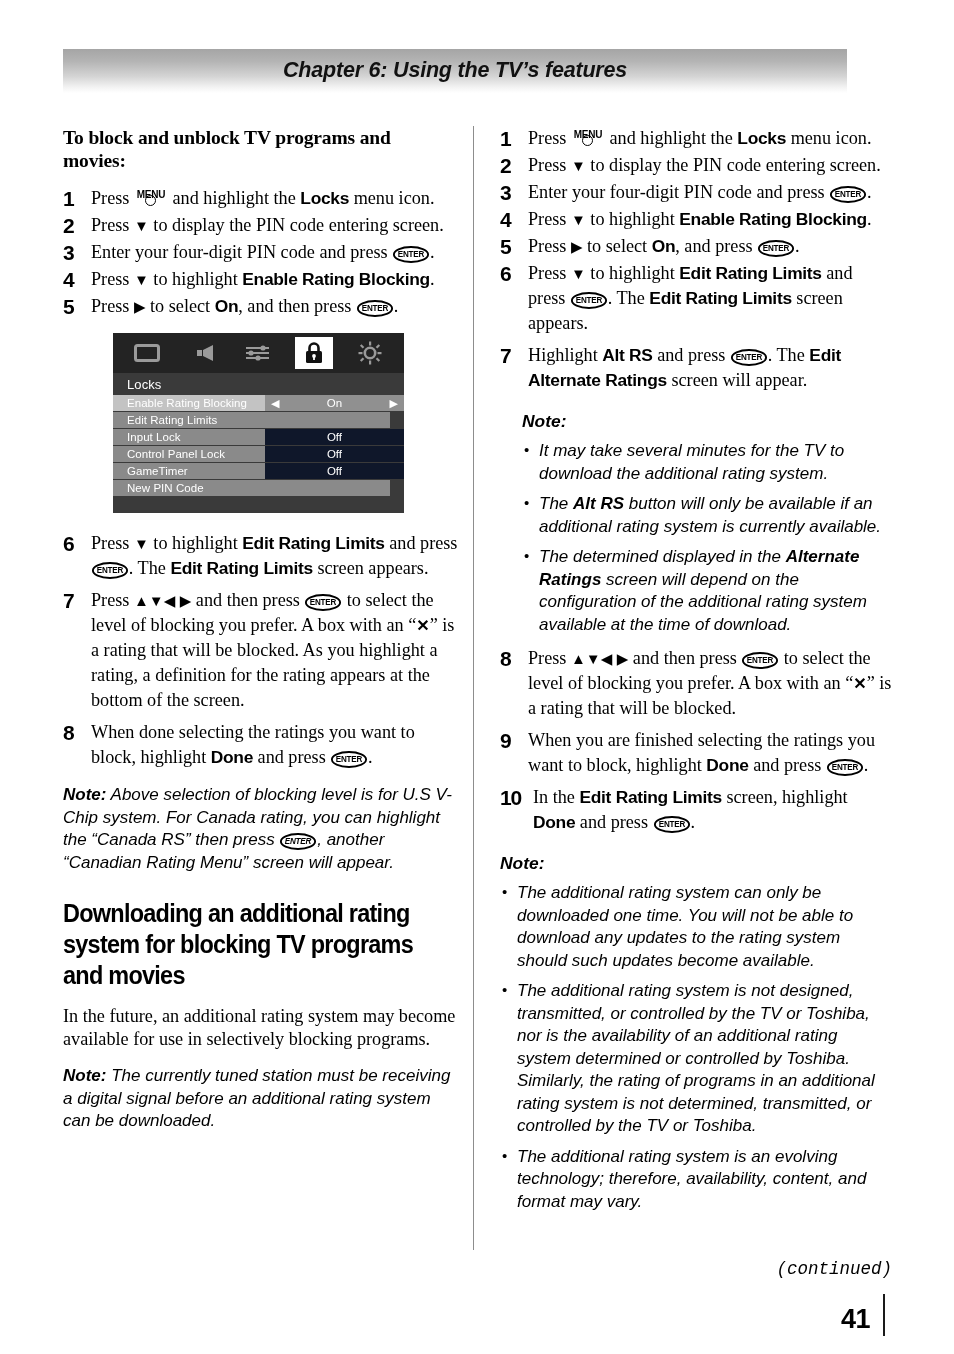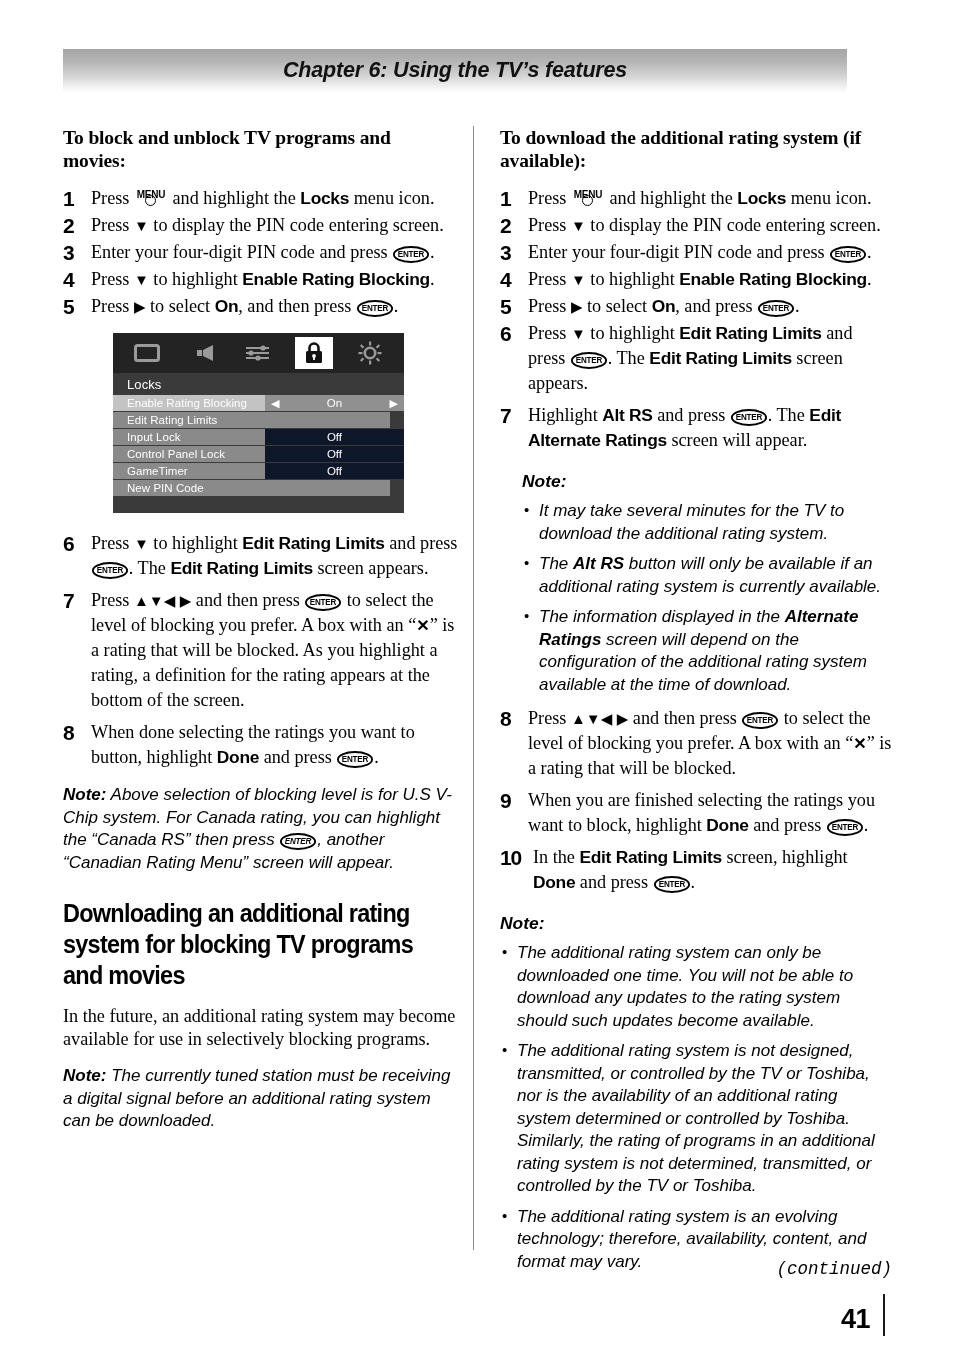--- a/index.html
+++ b/index.html
@@ -473,21 +473,21 @@
     <span>Press</span>
     <span class="arrow">▲</span><span class="arrow">▼</span><span class="arrow">◀</span>
     <span class="arrow">▶</span>
     <span>and then press</span>
     <span class="enter-key">ENTER</span>
     <span>to select the level of blocking you prefer. A box with an “</span><span class="xmark">✕</span><span>” is a rating that will be blocked. As you highlight a rating, a definition for the rating appears at the bottom of the screen.</span>
   </div>
 
   <div class="step">
     <span class="num">8</span>
-    <span>When done selecting the ratings you want to button, highlight</span>
+    <span>When done selecting the ratings you want to block, highlight</span>
     <span class="b">Done</span>
     <span>and press</span>
     <span class="enter-key">ENTER</span><span>.</span>
   </div>
 
   <div class="note">
     <span class="note-lead">Note:</span><span> Above selection of blocking level is for U.S V-Chip system. For Canada rating, you can highlight the “Canada RS” then press</span>
     <span class="enter-key">ENTER</span><span>, another “Canadian Rating Menu” screen will appear.</span>
   </div>
 
@@ -495,21 +495,20 @@
 
   <p class="body">In the future, an additional rating system may become available for use in selectively blocking programs.</p>
 
   <div class="note">
     <span class="note-lead">Note:</span><span> The currently tuned station must be receiving a digital signal before an additional rating system can be downloaded.</span>
   </div>
 </div>
 
 <div class="col col-right">
 
-  <h2 class="sub-head">To download the additional rating system (if available):</h2>
 
   <div class="step tight">
     <span class="num">1</span>
     <span>Press</span>
     <span class="menu-key">
       <span class="menu-word">MENU</span>
       <span class="menu-circle"></span>
     </span>
     <span>and highlight the</span>
     <span class="b">Locks</span>
@@ -565,21 +564,21 @@
     <span>and press</span>
     <span class="enter-key">ENTER</span><span>. The</span>
     <span class="b">Edit Alternate Ratings</span>
     <span>screen will appear.</span>
   </div>
 
   <div class="note-head indented">Note:</div>
   <ul class="note-list indented">
     <li><span>It may take several minutes for the TV to download the additional rating system.</span></li>
     <li><span>The </span><span class="ib">Alt RS</span><span> button will only be available if an additional rating system is currently available.</span></li>
-    <li><span>The information displayed in the </span><span class="ib">Alternate Ratings</span><span> screen will depend on the configuration of the additional rating system available at the time of download.</span></li>
+    <li><span>The determined displayed in the </span><span class="ib">Alternate Ratings</span><span> screen will depend on the configuration of the additional rating system available at the time of download.</span></li>
   </ul>
 
   <div class="step">
     <span class="num">8</span>
     <span>Press</span>
     <span class="arrow">▲</span><span class="arrow">▼</span><span class="arrow">◀</span>
     <span class="arrow">▶</span>
     <span>and then press</span>
     <span class="enter-key">ENTER</span>
     <span>to select the level of blocking you prefer. A box with an “</span><span class="xmark">✕</span><span>” is a rating that will be blocked.</span>

